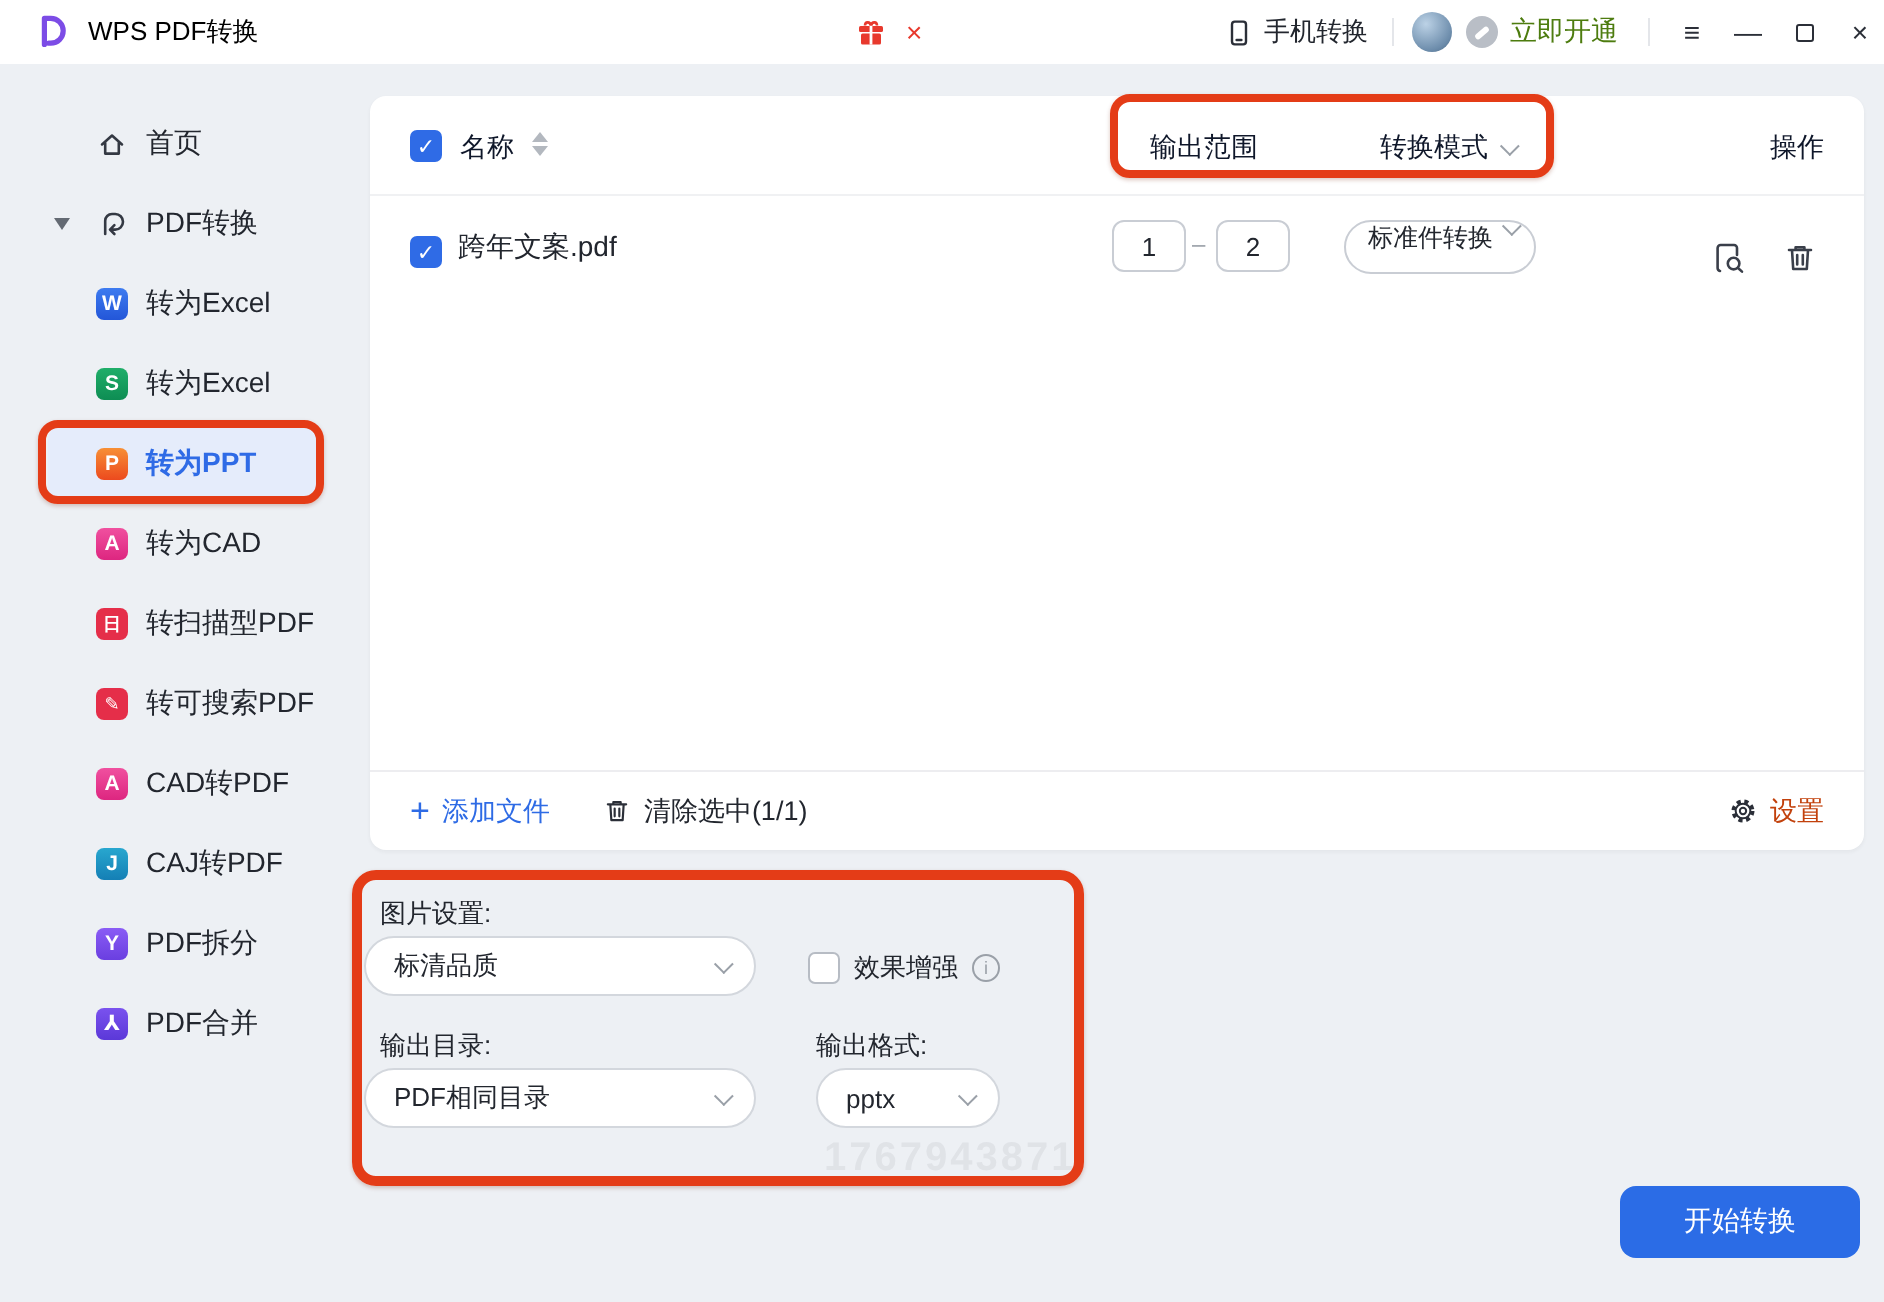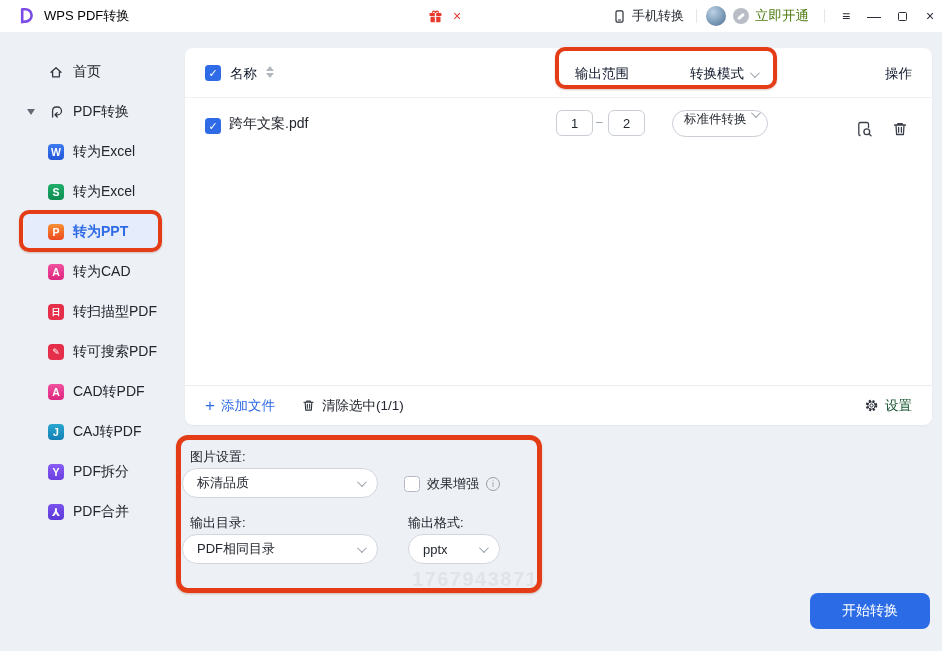--- a/index.html
+++ b/index.html
@@ -80,21 +80,21 @@
     font-size:12.5px; cursor:pointer; }
   .mode-select .chev { margin-left:auto; }
   .row-icon { position:absolute; top:22px; width:18px; height:18px; cursor:pointer; display:flex; }
   .row-icon svg { width:18px; height:18px; }
   .card-toolbar { position:absolute; left:0; right:0; bottom:0; height:40px; border-top:1px solid #ededf0;
     display:flex; align-items:center; padding:0 20px; }
   .tb-btn { display:flex; align-items:center; gap:6px; font-size:13.5px; cursor:pointer; }
   .add-btn { color:#2e6be5; }
   .add-plus { font-size:17px; font-weight:500; line-height:1; }
   .clear-btn { margin-left:26px; color:#22262e; }
-  .settings-btn { margin-left:auto; color:#14532d; }
+  .settings-btn { margin-left:auto; color:#c2410c; }
   .tb-btn svg { width:15px; height:15px; }
   
   .s-label { position:absolute; font-size:13px; color:#22262e; }
   .dropdown { position:absolute; height:30px; background:#fff; border:1px solid #d3d7dd; border-radius:15px;
     display:flex; align-items:center; padding:0 13px 0 14px; font-size:13px; color:#22262e; cursor:pointer; }
   .dropdown .chev { margin-left:auto; }
   .enhance { position:absolute; left:404px; top:475px; display:flex; align-items:center; gap:7px;
     font-size:13px; cursor:pointer; }
   .info-circle { width:14px; height:14px; border:1.1px solid #9aa0a8; border-radius:50%; color:#9aa0a8;
     font-size:9px; display:flex; align-items:center; justify-content:center; font-style:normal; }

